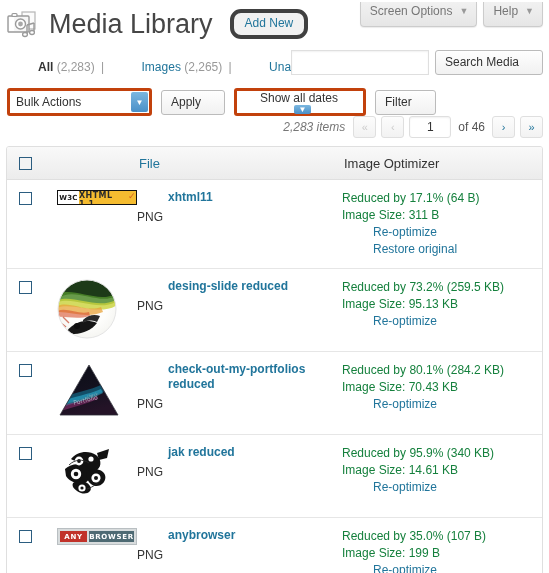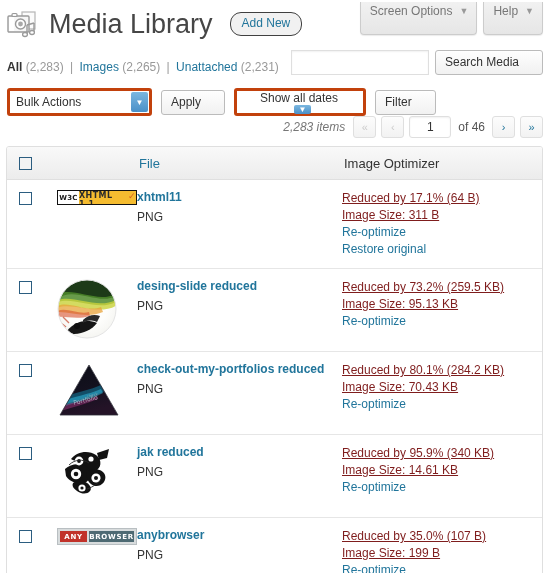--- a/index.html
+++ b/index.html
@@ -9,36 +9,36 @@
   body {
     width: 549px;
     height: 573px;
     background: #ffffff;
     font-family: "Liberation Sans", sans-serif;
     font-size: 12px;
     color: #333333;
     overflow: hidden;
     position: relative;
   }
-  a { text-decoration: none; }
+  a { text-decoration: none; margin-left: 31px; }
 
   
   .screen-meta {
     position: absolute;
     top: 2px;
     right: 6px;
     display: flex;
     gap: 6px;
   }
   .meta-btn {
     background: linear-gradient(to bottom, #f1f1f1 0%, #e6e6e6 100%);
     border: 1px solid #cccccc;
     border-top: none;
     border-radius: 0 0 4px 4px;
-    padding: 3px 8px 16px 9px;
+    padding: 3px 8px 8px 9px;
     font-size: 12px;
     color: #777777;
     line-height: 13px;
     box-shadow: 0 1px 1px rgba(0,0,0,0.08);
     display: flex;
     align-items: center;
     gap: 7px;
     cursor: pointer;
   }
   .meta-arrow { font-size: 9px; color: #999999; }
@@ -61,21 +61,21 @@
     font-size: 27px;
     font-weight: normal;
     color: #464646;
     line-height: 30px;
     letter-spacing: 0px;
   }
   .add-new {
     margin-left: 8px;
     display: inline-block;
     background: #f1f1f1;
-    border: 1px solid #404040;
+    border: 4px solid #404040;
     border-radius: 11px;
     color: #21759b;
     font-size: 12px;
     padding: 4px 11px 5px 11px;
     line-height: 13px;
     cursor: pointer;
   }
 
   
   .subsubsub {
@@ -279,25 +279,24 @@
     cursor: pointer;
   }
   .file-type {
     color: #333333;
     font-size: 12px;
     line-height: 18px;
     margin-top: 3px;
     display: block;
   }
   .opt-line {
-    color: #7f1d1d;
+    color: #15803d;
     font-size: 12px;
     line-height: 17px;
     display: block;
-    text-decoration: underline;
   }
   .opt-link {
     color: #21759b;
     font-size: 12px;
     line-height: 17px;
     display: block;
     cursor: pointer;
   }
 
   

